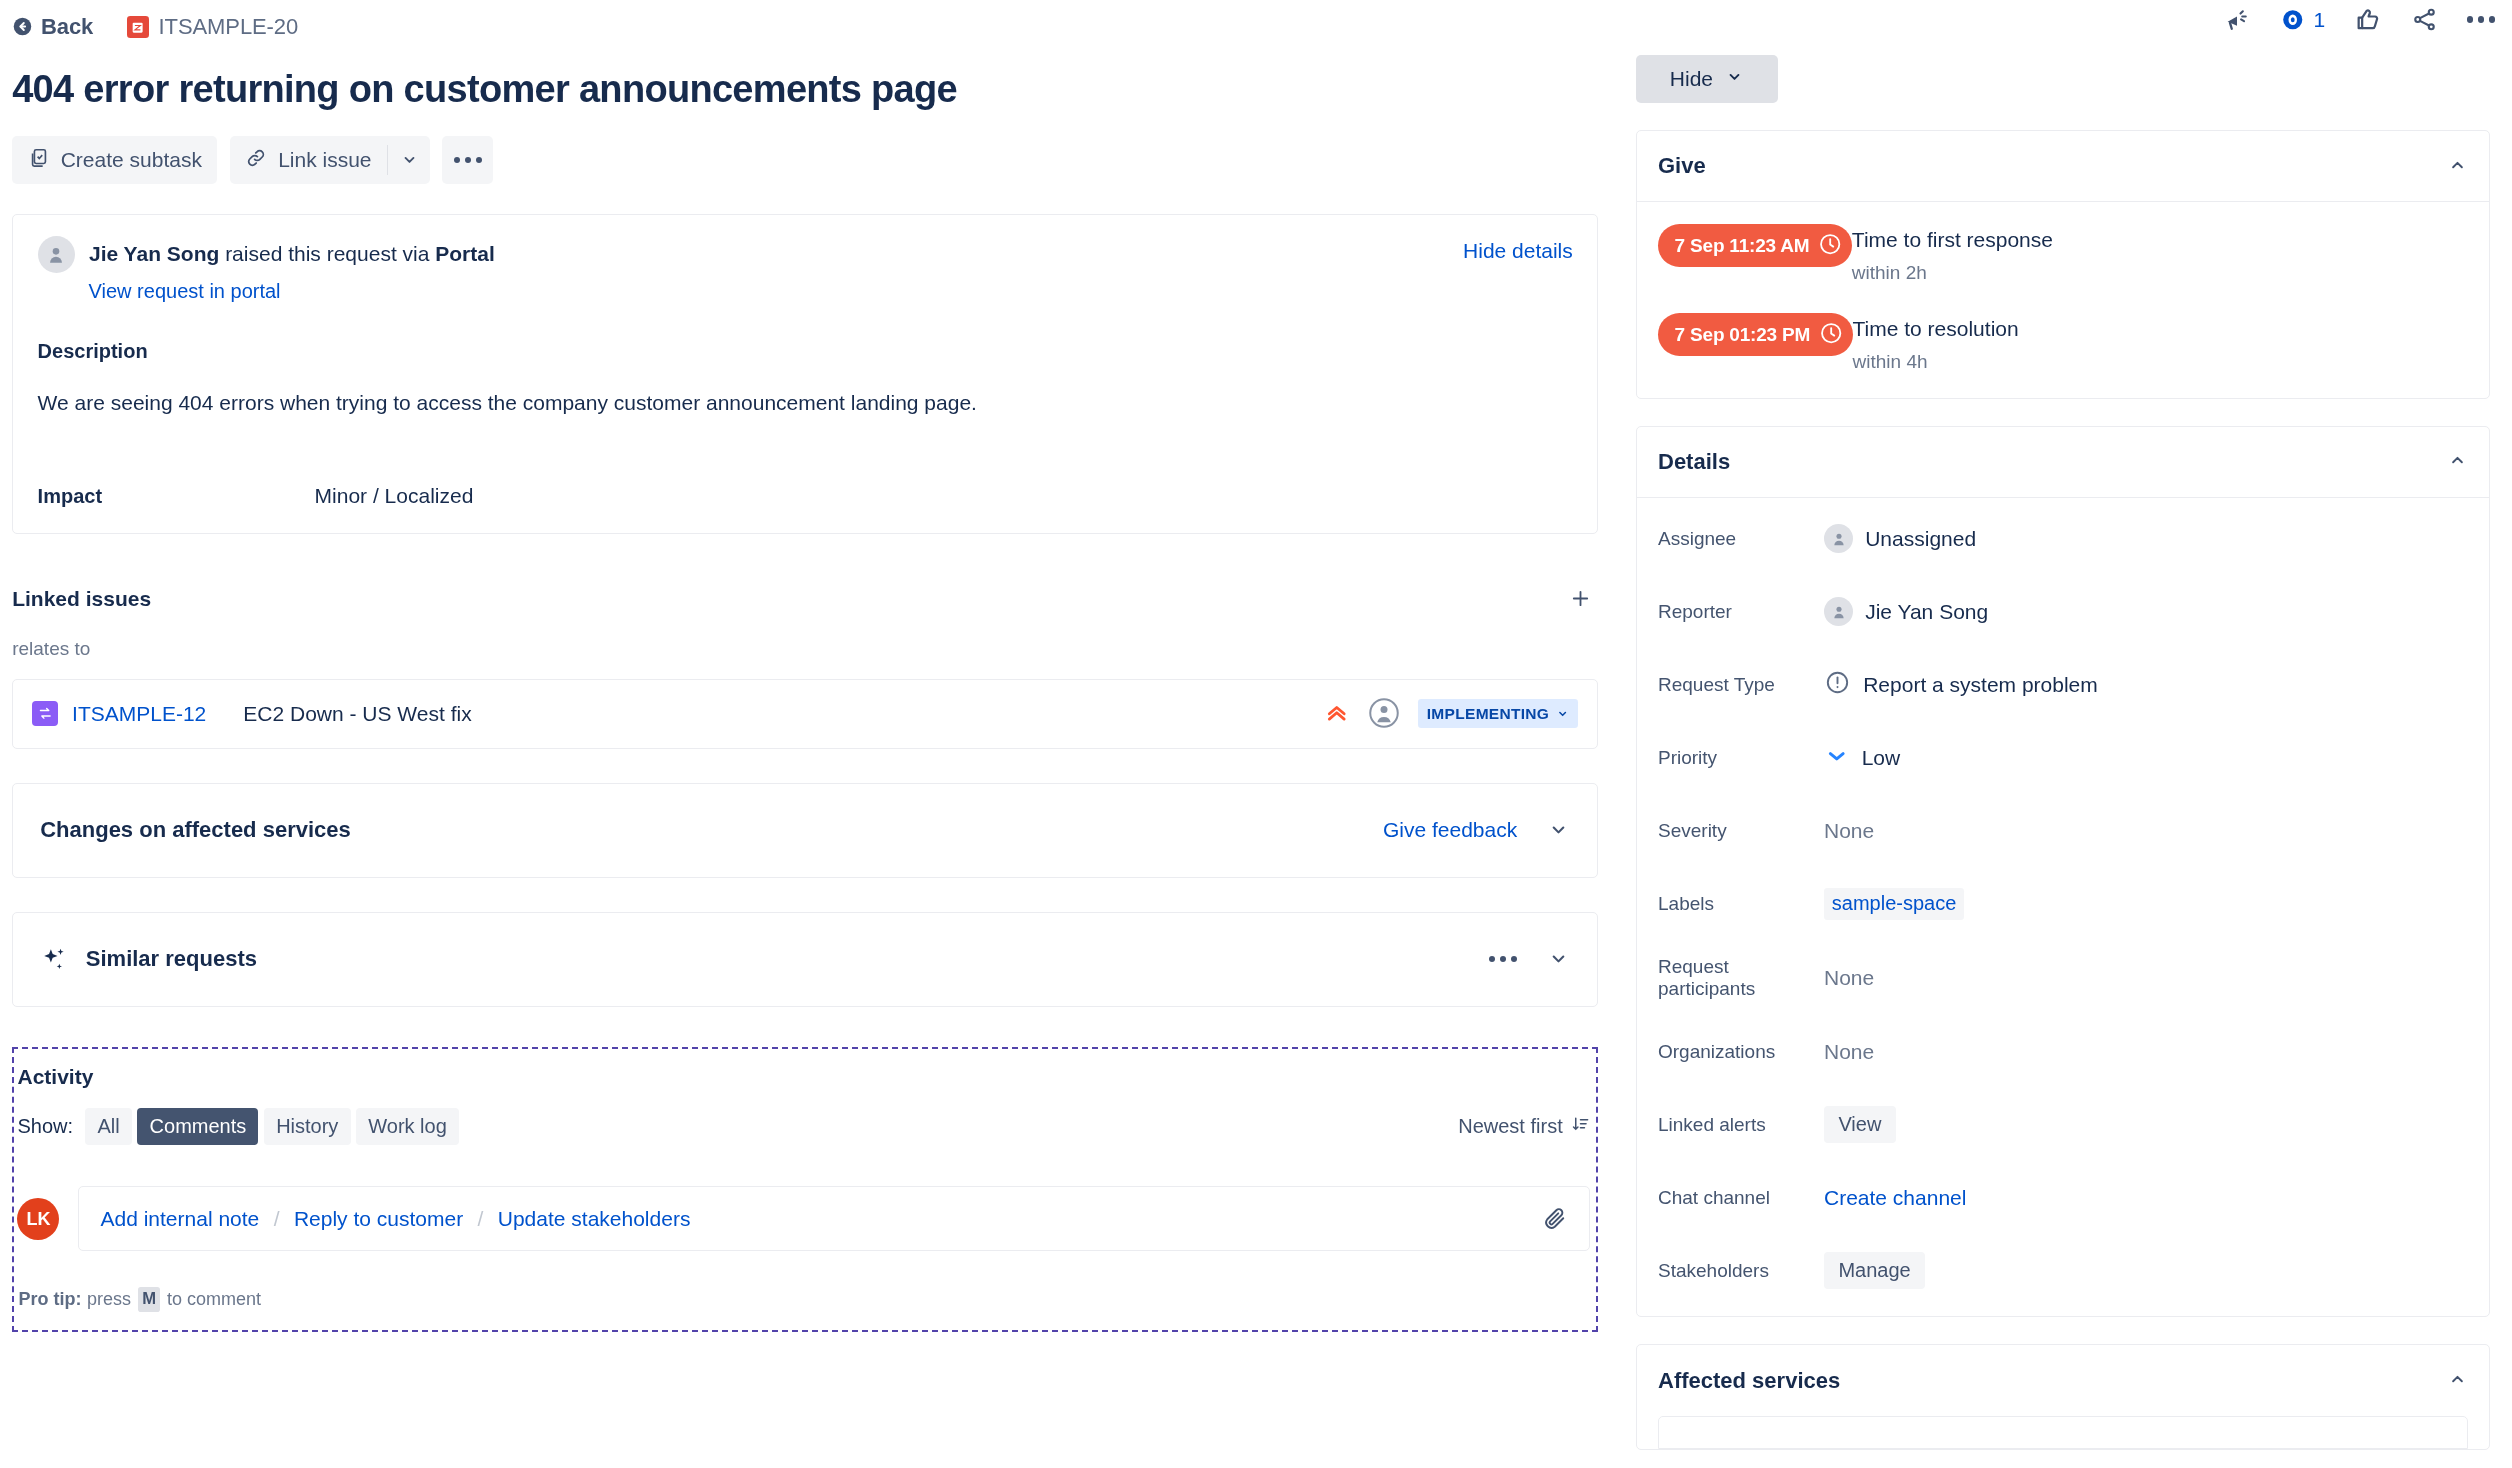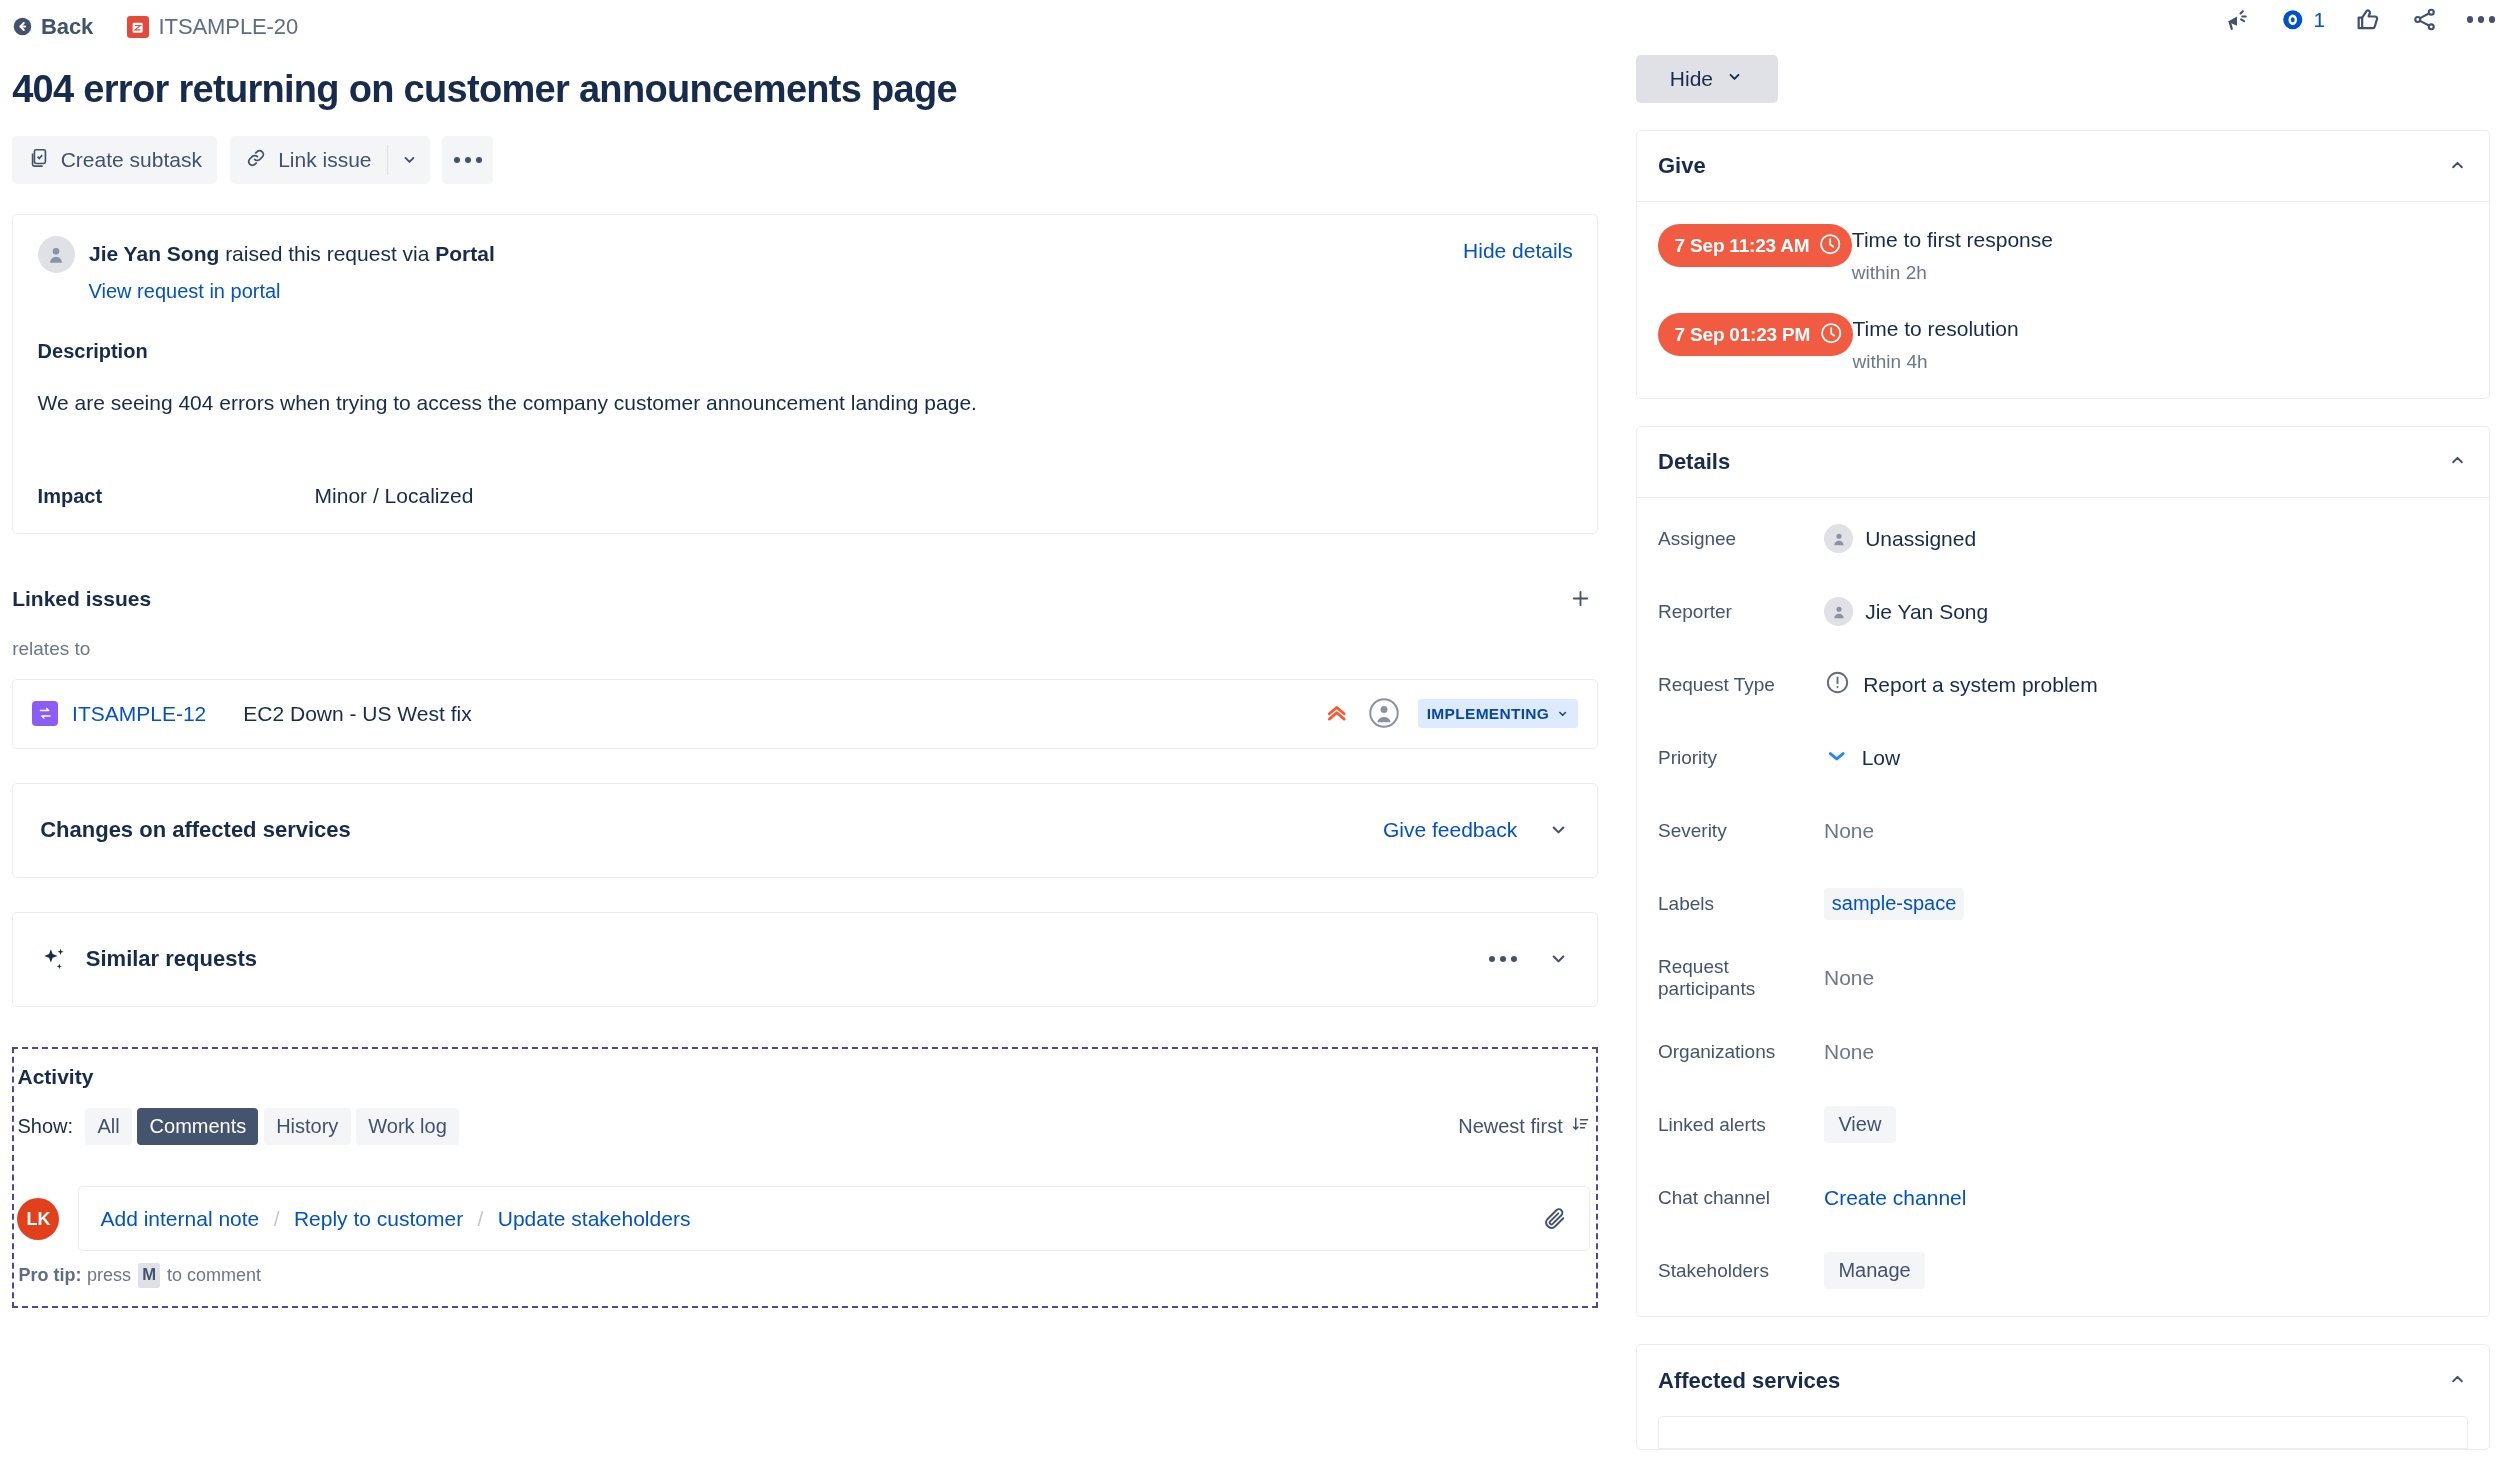--- a/index.html
+++ b/index.html
@@ -153,21 +153,21 @@
     display: flex; align-items: center; justify-content: center; flex: none;
     margin-top: 12.2px;
   }
   .comment-box {
     flex: 1; height: 65px; border: 1.1px solid #EBECF0; border-radius: 5px;
     display: flex; align-items: center; padding: 0 21px; background: #fff;
   }
   .cb-link { font-size: 21px; color: #0052CC; font-weight: 500; cursor: pointer; }
   .cb-sep { font-size: 21px; color: #C1C7D0; margin: 0 14.4px; }
   .clip { margin-left: auto; cursor: pointer; display: flex; align-items: center; }
-  .protip { margin-top: 12px; font-size: 18px; color: #6B778C; padding-left: 4.4px; display: flex; align-items: center; }
+  .protip { margin-top: 36px; font-size: 18px; color: #6B778C; padding-left: 4.4px; display: flex; align-items: center; }
   .protip b { font-weight: 700; color: #5E6C84; margin-right: 5.5px; }
   .kbd {
     display: inline-flex; align-items: center; justify-content: center;
     background: #DFE1E6; border-radius: 2.8px; min-width: 21px; height: 24.4px;
     font-size: 16.6px; font-weight: 700; color: #42526E; margin: 0 6.7px; padding: 0 4.4px;
   }
 
   
   .sidebar { position: absolute; left: 1636px; top: 55px; width: 854px; }
   .status-btn {

